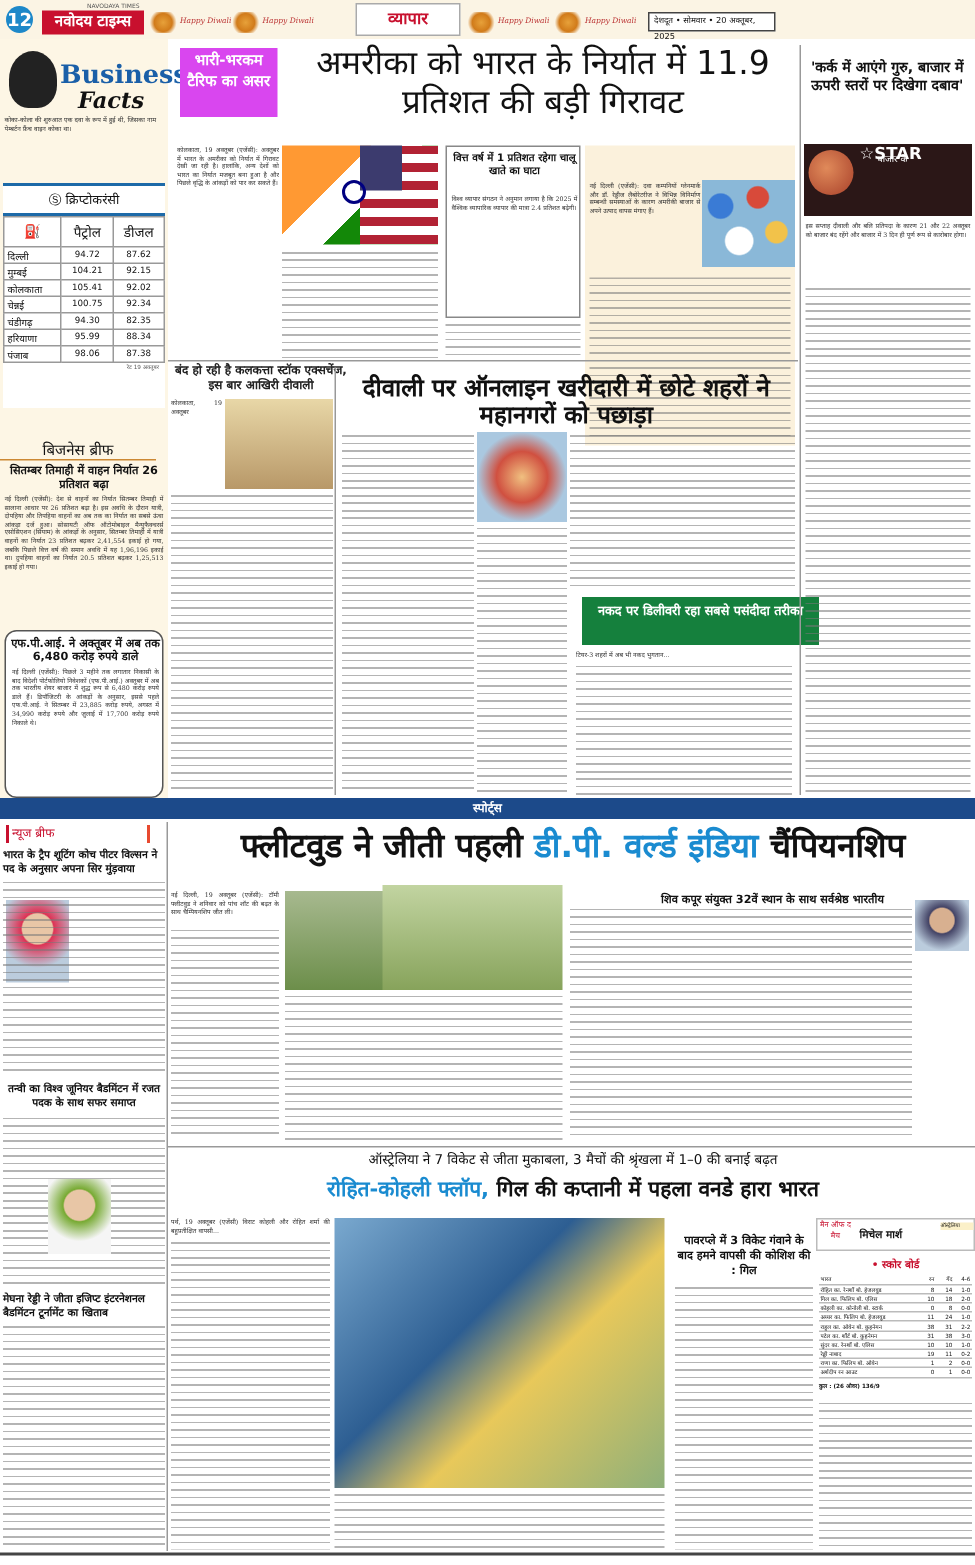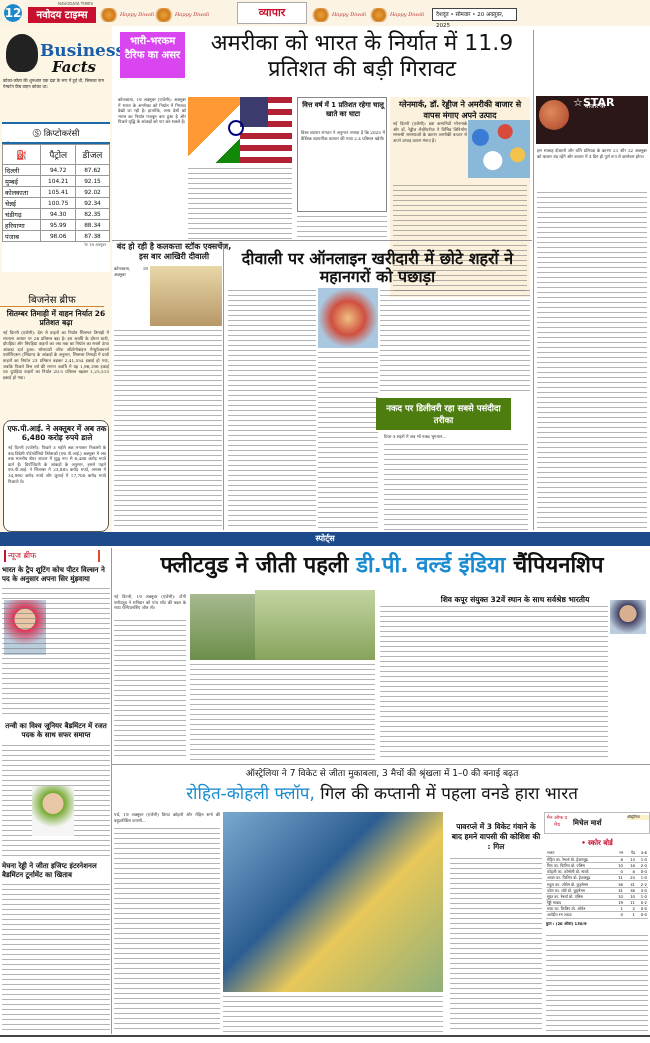--- a/index.html
+++ b/index.html
@@ -45,42 +45,42 @@
 .chakra{left:228px;top:120px;width:16px;height:16px;border-radius:50%;border:2px solid #000080}
 .box-gdp{left:297px;top:97px;width:90px;height:115px;border:1px solid #888;background:#fff}
 .box-gdp-h{left:2px;top:3px;width:86px;font-size:6.8px;font-weight:bold;text-align:center;line-height:9px}
 .glaxo-box{left:390px;top:97px;width:140px;height:200px;background:#fbf1dc}
 .glaxo-h{left:2px;top:2px;width:136px;font-size:8px;font-weight:bold;line-height:11px;text-align:center}
 .pills{left:468px;top:120px;width:62px;height:58px;background:radial-gradient(circle at 20% 30%,#3a7bd5 0 8px,transparent 9px),radial-gradient(circle at 60% 20%,#d84a3a 0 7px,transparent 8px),radial-gradient(circle at 40% 70%,#fff 0 9px,transparent 10px),radial-gradient(circle at 80% 60%,#f2c24a 0 7px,transparent 8px),#8ab8d8}
 .mid-h1{left:112px;top:242px;width:124px;font-size:8px;font-weight:bold;line-height:10px;text-align:center;color:#222}
 .kolkata-img{left:150px;top:266px;width:72px;height:60px;background:linear-gradient(#e8d7a7,#b89868)}
 .diw-h{left:225px;top:250px;width:305px;font-size:16px;font-weight:bold;line-height:18px;text-align:center}
 .cart-img{left:318px;top:288px;width:60px;height:60px;background:radial-gradient(circle,#f0c080 0,#d05040 40%,#aac8e0 70%)}
-.blue-band{left:376px;top:398px;width:135px;height:32px;background:#4d7c0f;color:#fff;font-size:8.5px;line-height:12px;text-align:center;padding-top:4px;font-weight:bold}
+.blue-band{left:388px;top:398px;width:158px;height:32px;background:#15803d;color:#fff;font-size:8.5px;line-height:12px;text-align:center;padding-top:4px;font-weight:bold}
 
 #right{left:533px;top:26px;width:117px;height:506px}
 .rt-h{left:0;top:14px;width:117px;font-size:9.5px;font-weight:bold;line-height:12px;text-align:center}
 .star-box{left:3px;top:70px;width:112px;height:48px;background:#2b1717}
 .planet{left:6px;top:74px;width:30px;height:30px;border-radius:50%;background:radial-gradient(circle at 40% 40%,#e08a5a,#a8402a)}
 .star-txt{left:40px;top:70px;color:#fff;font-size:11px;font-weight:bold}
 .bazar-txt{left:52px;top:76px;color:#fff;font-size:6px}
 
 .sports-bar{left:0;top:532px;width:650px;height:14px;background:#1c4a8a;color:#fff;text-align:center;font-size:8px;line-height:14px;font-weight:bold}
 .nb-tag{left:4px;top:550px;width:94px;height:12px;background:#fff;border-left:2px solid #c8102e;font-size:8px;line-height:12px;padding-left:2px;color:#c8102e}
 .nb-red{left:70px;top:550px;width:30px;height:12px;background:#e84a30}
 .nb-h1{left:2px;top:566px;width:108px;font-size:7px;font-weight:bold;line-height:9px}
 .ptr-img{left:4px;top:600px;width:42px;height:55px;background:radial-gradient(circle at 50% 35%,#e8c6a6 0 10px,#d35 11px,#bcd 26px)}
 .sp-h{left:114px;top:551px;width:536px;font-size:22px;font-weight:bold;line-height:28px;text-align:center}
 .sp-h .blue{color:#1a8bd0}
 .golf-img1{left:190px;top:594px;width:72px;height:66px;background:linear-gradient(#a7b98f,#6c8e4a)}
 .golf-img2{left:255px;top:590px;width:120px;height:70px;background:linear-gradient(#c2d4a1,#87a35b)}
 .shiv-h{left:380px;top:594px;width:270px;font-size:7.5px;font-weight:bold;text-align:center}
 .golfer-sm{left:610px;top:600px;width:36px;height:34px;background:radial-gradient(circle at 50% 40%,#d8b090 0 8px,#446 9px,#bcd 20px)}
 .aus-sub{left:114px;top:766px;width:536px;text-align:center;font-size:9px}
-.aus-h{left:114px;top:780px;width:536px;text-align:center;font-size:17px;font-weight:normal;line-height:26px}
+.aus-h{left:114px;top:780px;width:536px;text-align:center;font-size:14px;font-weight:bold;line-height:26px}
 .aus-h .blue{color:#1a8bd0}
 .cric-img{left:223px;top:812px;width:220px;height:180px;background:linear-gradient(135deg,#7aa9cf 0,#2d5e92 40%,#e8c85a 60%,#8fb07a 100%)}
 .gill-h{left:450px;top:822px;width:92px;font-size:7.5px;font-weight:bold;line-height:10px;text-align:center}
 .mm-box{left:544px;top:812px;width:106px;height:22px;border:1px solid #bbb;background:#fff}
 .mm-tag{left:1px;top:1px;width:22px;height:20px;color:#c8102e;font-size:5px;text-align:center;line-height:7px}
 .mm-name{left:28px;top:5px;font-size:7px;font-weight:bold}
 .mm-note{left:82px;top:2px;width:22px;font-size:3.5px;line-height:4.5px;background:#fbf0c8}
 .score-h{left:544px;top:838px;width:106px;text-align:center;color:#c8102e;font-size:7px;font-weight:bold}
 .score{left:546px;top:850px;width:102px;font-size:3.8px}
 .score table{border-collapse:collapse;width:100%}
@@ -197,21 +197,20 @@
 <div class="abs chakra"></div>
 <div class="abs lines" style="left:188px;top:168px;width:104px;height:72px"></div>
 
 <div class="abs box-gdp">
   <div class="abs box-gdp-h">वित्त वर्ष में 1 प्रतिशत रहेगा चालू खाते का घाटा</div>
   <div class="abs fill-text" style="left:3px;top:32px;width:84px;height:80px">विश्व व्यापार संगठन ने अनुमान लगाया है कि 2025 में वैश्विक व्यापारिक व्यापार की मात्रा 2.4 प्रतिशत बढ़ेगी।</div>
 </div>
 <div class="abs lines" style="left:297px;top:216px;width:90px;height:24px"></div>
 
 <div class="abs glaxo-box">
-  <div class="abs glaxo-h">ग्लेनमार्क, डॉ. रेड्डीज ने अमरीकी बाजार से वापस मंगाए अपने उत्पाद</div>
   <div class="abs fill-text" style="left:3px;top:24px;width:74px;height:60px">नई दिल्ली (एजेंसी): दवा कम्पनियों ग्लेनमार्क और डॉ. रेड्डीज लैबोरेटरीज ने विभिन्न विनिर्माण सम्बन्धी समस्याओं के कारण अमरीकी बाजार से अपने उत्पाद वापस मंगाए हैं।</div>
   <div class="abs lines" style="left:3px;top:88px;width:134px;height:106px"></div>
 </div>
 <div class="abs pills"></div>
 
 <div class="abs hrule" style="left:112px;top:240px;width:420px"></div>
 <div class="abs mid-h1">बंद हो रही है कलकत्ता स्टॉक एक्सचेंज, इस बार आखिरी दीवाली</div>
 <div class="abs fill-text" style="left:114px;top:266px;width:34px;height:12px">कोलकाता, 19 अक्तूबर</div>
 <div class="abs kolkata-img"></div>
 <div class="abs lines" style="left:114px;top:330px;width:108px;height:200px"></div>
@@ -220,20 +219,21 @@
 <div class="abs lines" style="left:228px;top:290px;width:88px;height:240px"></div>
 <div class="abs cart-img"></div>
 <div class="abs lines" style="left:318px;top:352px;width:60px;height:178px"></div>
 <div class="abs lines" style="left:380px;top:290px;width:150px;height:104px"></div>
 <div class="abs blue-band">नकद पर डिलीवरी रहा सबसे पसंदीदा तरीका</div>
 <div class="abs fill-text" style="left:384px;top:434px;width:144px;height:8px">टियर-3 शहरों में अब भी नकद भुगतान...</div>
 <div class="abs lines" style="left:384px;top:444px;width:144px;height:86px"></div>
 
 <div class="abs vrule" style="left:533px;top:30px;height:500px"></div>
 <div id="right" class="abs">
+  <div class="abs rt-h">'कर्क में आएंगे गुरु, बाजार में ऊपरी स्तरों पर दिखेगा दबाव'</div>
   <div class="abs star-box"></div>
   <div class="abs planet"></div>
   <div class="abs bazar-txt">बाजार के</div>
   <div class="abs star-txt">☆<span>STAR</span></div>
   <div class="abs fill-text" style="left:4px;top:122px;width:110px;height:40px">इस सप्ताह दीवाली और बलि प्रतिपदा के कारण 21 और 22 अक्तूबर को बाजार बंद रहेंगे और बाजार में 3 दिन ही पूर्ण रूप से कारोबार होगा।</div>
   <div class="abs lines" style="left:4px;top:166px;width:110px;height:338px"></div>
 </div>
 
 <div class="abs sports-bar">स्पोर्ट्स</div>
 <div class="abs nb-red"></div>

